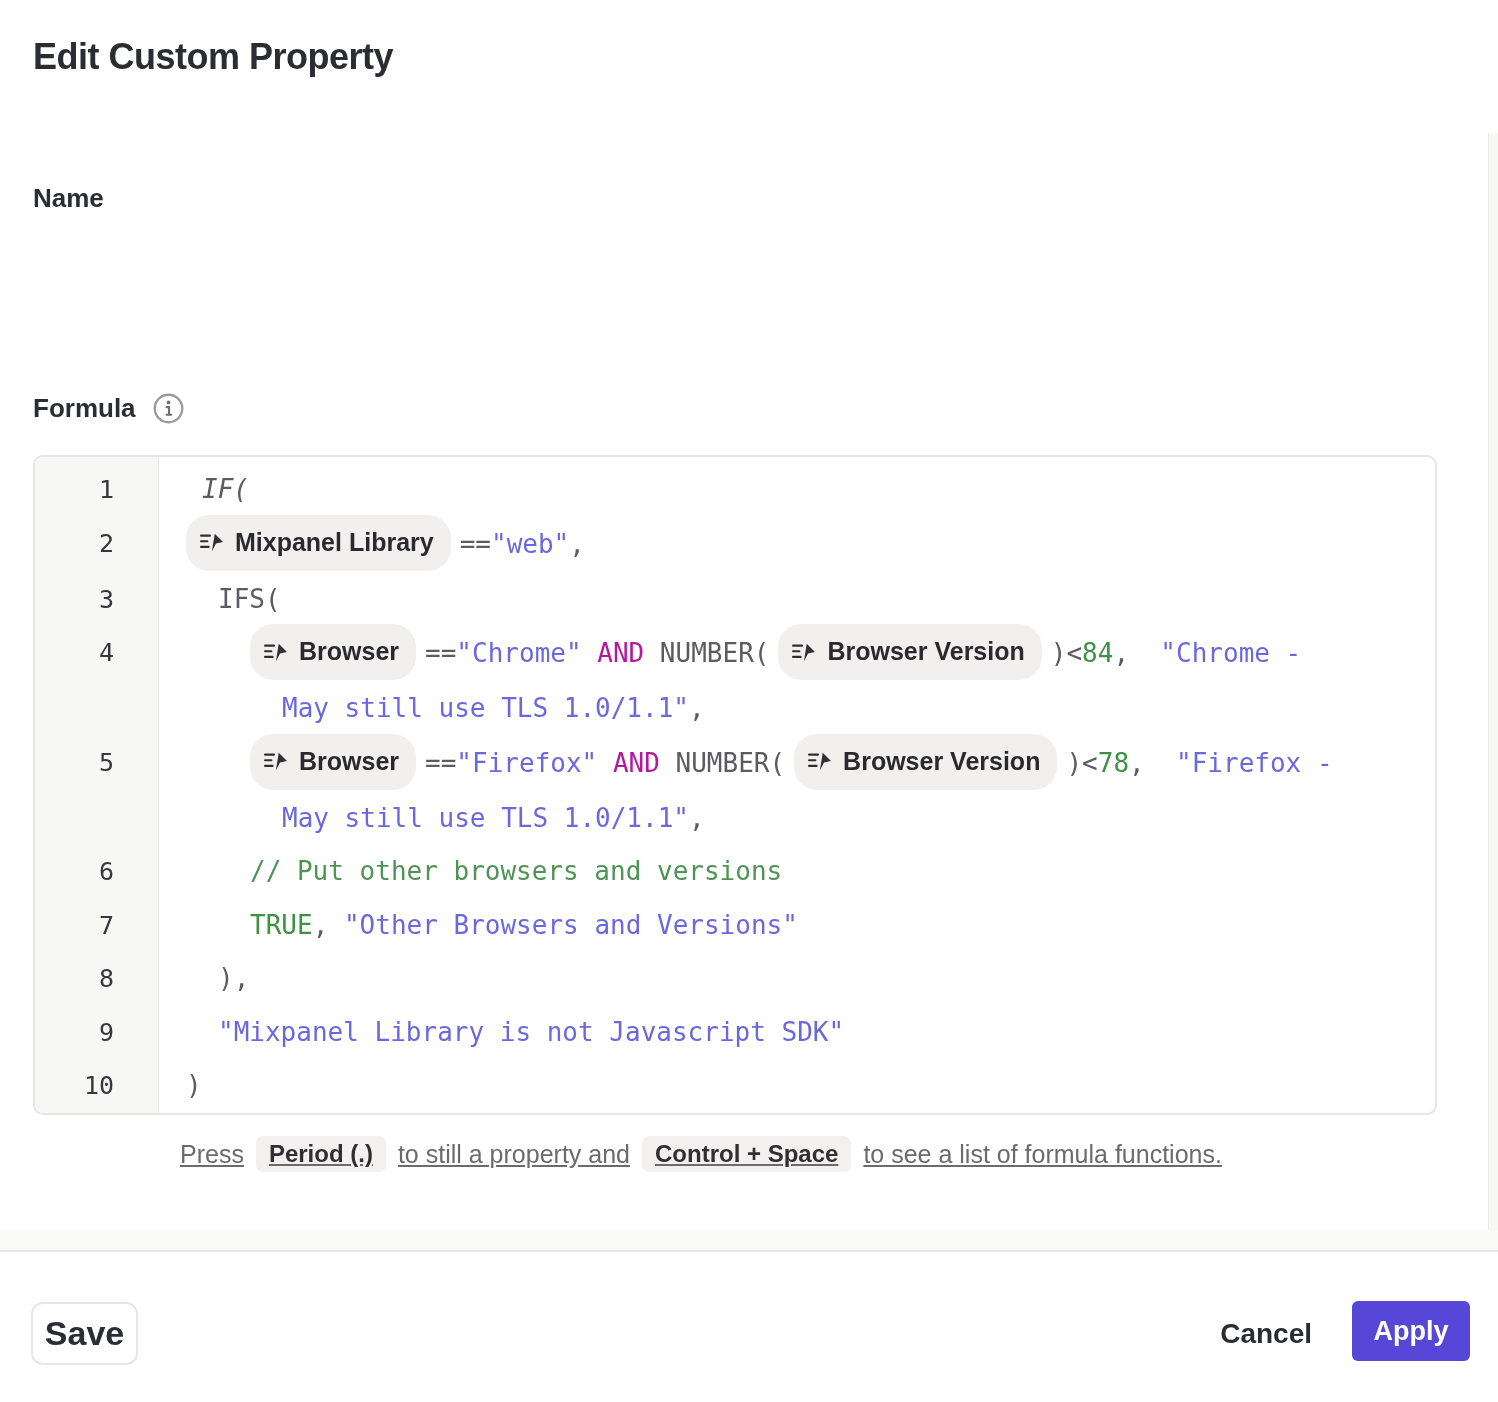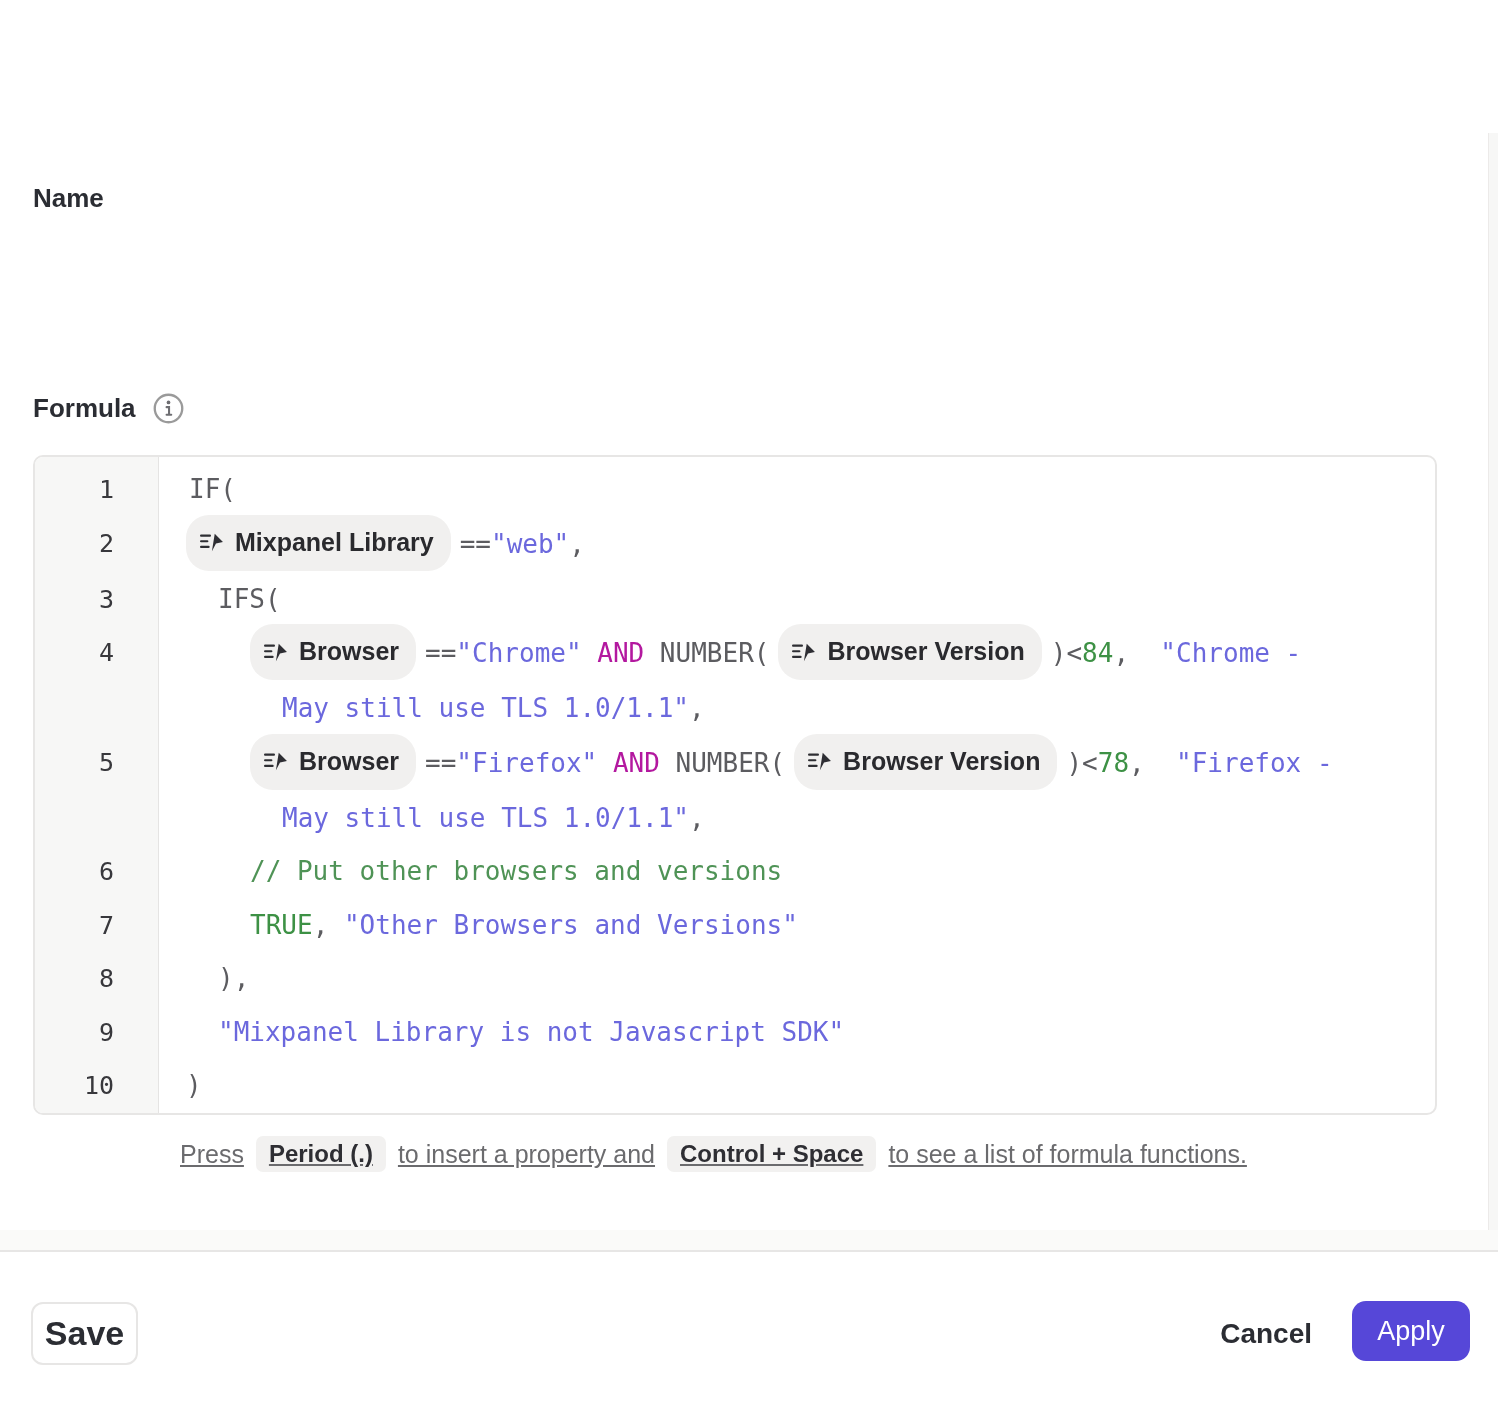--- a/index.html
+++ b/index.html
@@ -57,29 +57,30 @@
 
   .footer { position:absolute; left:0; top:1254px; width:1498px; height:148px; background:#fff; }
   .save-btn { position:absolute; left:31px; top:48px; width:107px; height:63px;
     background:#fff; border:2px solid #e7e6e5; border-radius:12px;
     font-size:34px; font-weight:600; color:#2b2d33; cursor:pointer;
     display:flex; align-items:center; justify-content:center; }
   .cancel-btn { position:absolute; right:186px; top:48px; height:63px; border:none; background:transparent;
     font-size:28px; font-weight:600; color:#2b2d33; cursor:pointer;
     display:flex; align-items:center; }
   .apply-btn { position:absolute; right:28px; top:47px; width:118px; height:60px;
-    background:var(--accent); border:none; border-radius:14px;
-    font-size:27px; font-weight:400; color:#ffffff; cursor:pointer;
+    background:var(--accent); border:none; border-radius:6px;
+    font-size:27px; font-weight:700; color:#ffffff; cursor:pointer;
     display:flex; align-items:center; justify-content:center; }
 </style>
 </head>
 <body>
 
 <div class="page">
 
+  <div class="title">Edit Custom Property</div>
 
   <div class="name-label">Name</div>
 
   <div class="formula-row">
     <span class="formula-label">Formula</span>
     <span class="info-icon">
       <svg width="33" height="33" viewBox="0 0 24 24" fill="none">
         <circle cx="12" cy="12" r="10" stroke="#9a9a9a" stroke-width="1.7"></circle>
         <circle cx="12" cy="7.6" r="1.35" fill="#6e6e72"></circle>
         <path d="M10.6 11 h1.8 v5.6 M10.6 16.6 h3.4" stroke="#6e6e72" stroke-width="1.5" fill="none" stroke-linecap="round"></path>
@@ -87,21 +88,21 @@
     </span>
   </div>
 
 
   <div class="editor">
     <div class="gutter-bg"></div>
     <div class="lines">
         <div class="code-line">
           <div class="gutter-num">1</div>
           <div class="rows">
-            <div class="crow" style="padding-left: 29px;"><span class="tok-p">IF(</span></div>
+            <div class="crow" style="padding-left: 42px; font-style: italic;"><span class="tok-p">IF(</span></div>
           </div>
         </div>
         <div class="code-line">
           <div class="gutter-num">2</div>
           <div class="rows">
             <div class="crow" style="padding-left: 26px;"><span class="chip"><svg width="25" height="25" viewBox="0 0 24 24">
                   <g stroke="#2e2e33" stroke-width="2.1" stroke-linecap="round" fill="none">
                     <path d="M2 5.4 H10.5"></path>
                     <path d="M2 10.8 H8"></path>
                     <path d="M2 16.2 H9.2"></path>
@@ -187,21 +188,21 @@
           <div class="rows">
             <div class="crow" style="padding-left: 26px;"><span class="tok-p">)</span></div>
           </div>
         </div>
       </div>
   </div>
 
   <div class="helper">
     <span>Press</span>
     <span class="kbd">Period (.)</span>
-    <span>to insert a property and</span>
+    <span>to still a property and</span>
     <span class="kbd">Control + Space</span>
     <span>to see a list of formula functions.</span>
   </div>
 
   <div class="scroll-gutter"></div>
   <div class="bottom-strip"></div>
 
   <div class="footer">
     <button class="save-btn">Save</button>
     <button class="cancel-btn">Cancel</button>

